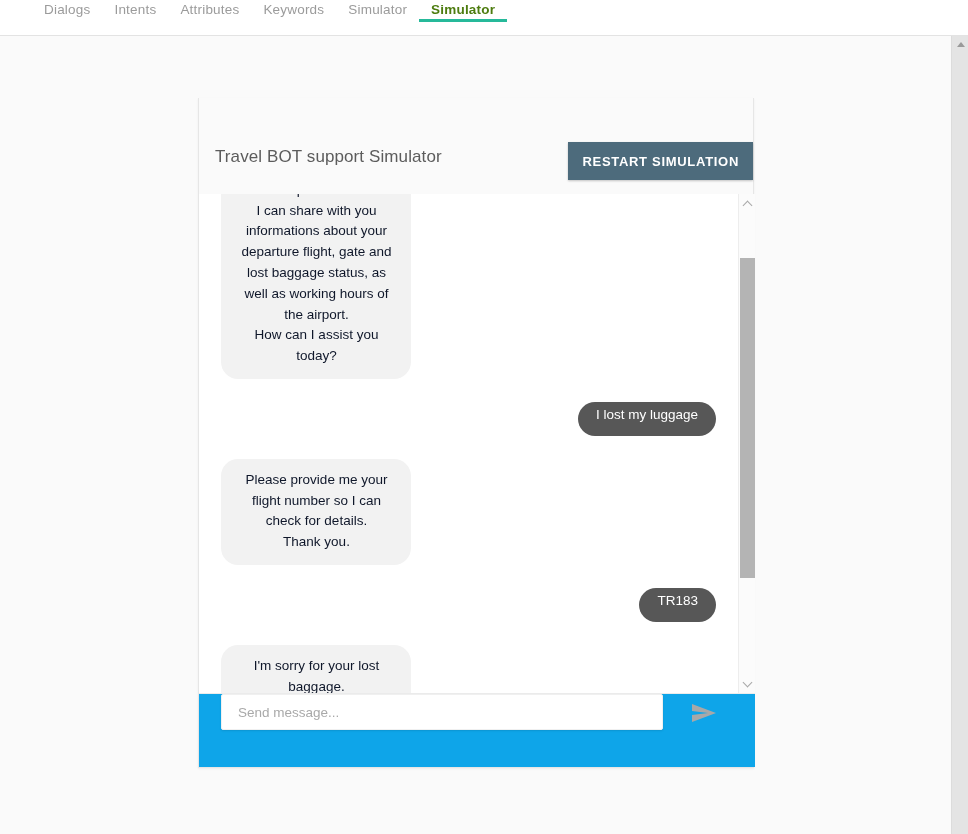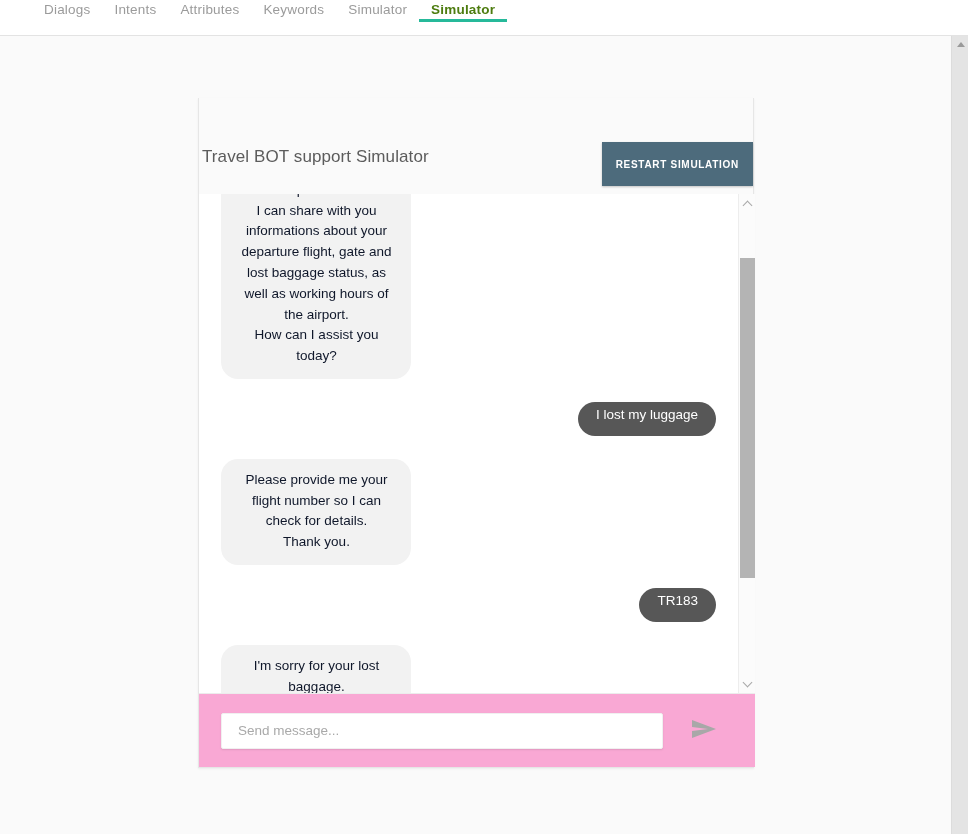--- a/index.html
+++ b/index.html
@@ -91,36 +91,36 @@
     border-top: none;
     box-shadow: 0 1px 2px rgba(0,0,0,.06);
   }
   #card-header {
     height: 96px;
     position: relative;
     background: #fafafa;
   }
   #card-title {
     position: absolute;
-    left: 3px;
+    left: 16px;
     top: 49px;
     font-size: 17px;
     color: #5c5c5c;
     letter-spacing: .1px;
   }
   #restart-btn {
     position: absolute;
     right: 0;
     top: 44px;
-    height: 44px;
+    height: 38px;
     padding: 0 14px;
     background: #4d6b7c;
     color: #ffffff;
     border: none;
-    font-size: 10px;
+    font-size: 13px;
     font-weight: bold;
     letter-spacing: .7px;
     font-family: "Liberation Sans", sans-serif;
     cursor: pointer;
     box-shadow: 0 1px 2px rgba(0,0,0,.22);
   }
 
   
   #chat-wrap {
     position: absolute;
@@ -202,24 +202,23 @@
     background: #b4b4b4;
   }
 
   
   #card-footer {
     position: absolute;
     left: 0;
     bottom: 0;
     width: 556px;
     height: 74px;
-    background: #f9a8d4;
+    background: #0ea5e9;
     border-top: 1px solid #ececec;
     display: flex;
-    align-items: center;
     padding: 0 22px;
     gap: 12px;
   }
   #send-input {
     flex: 1;
     height: 36px;
     background: #ffffff;
     border: 1px solid #f0f0f0;
     border-radius: 2px;
     box-shadow: 0 1px 2px rgba(0,0,0,.10);

